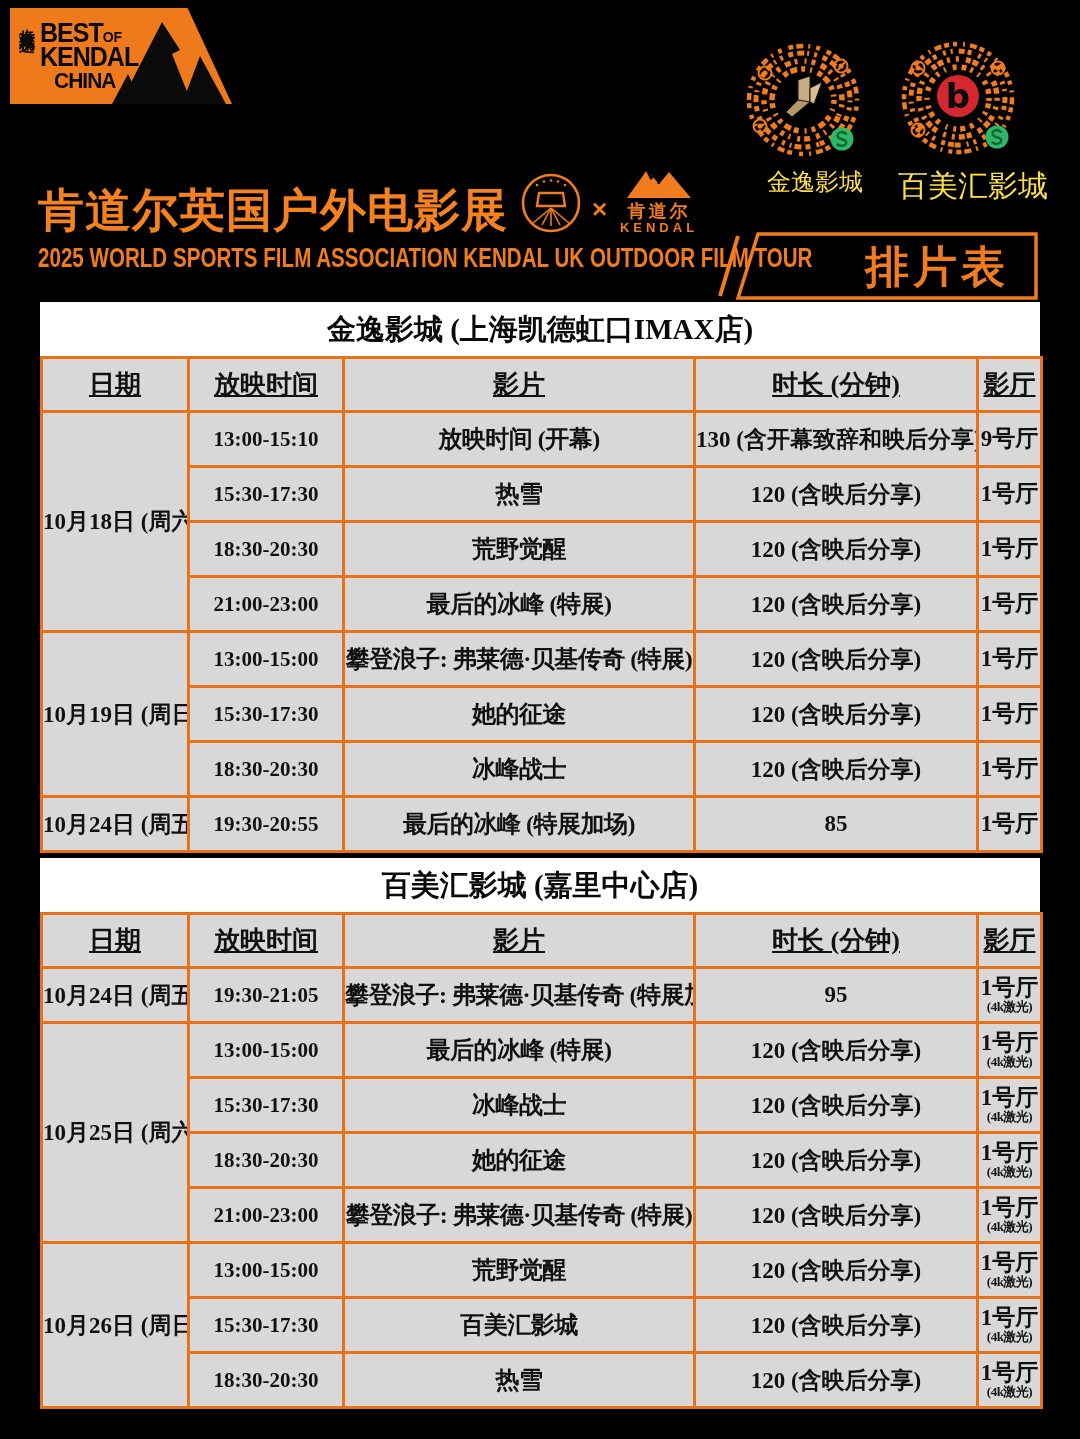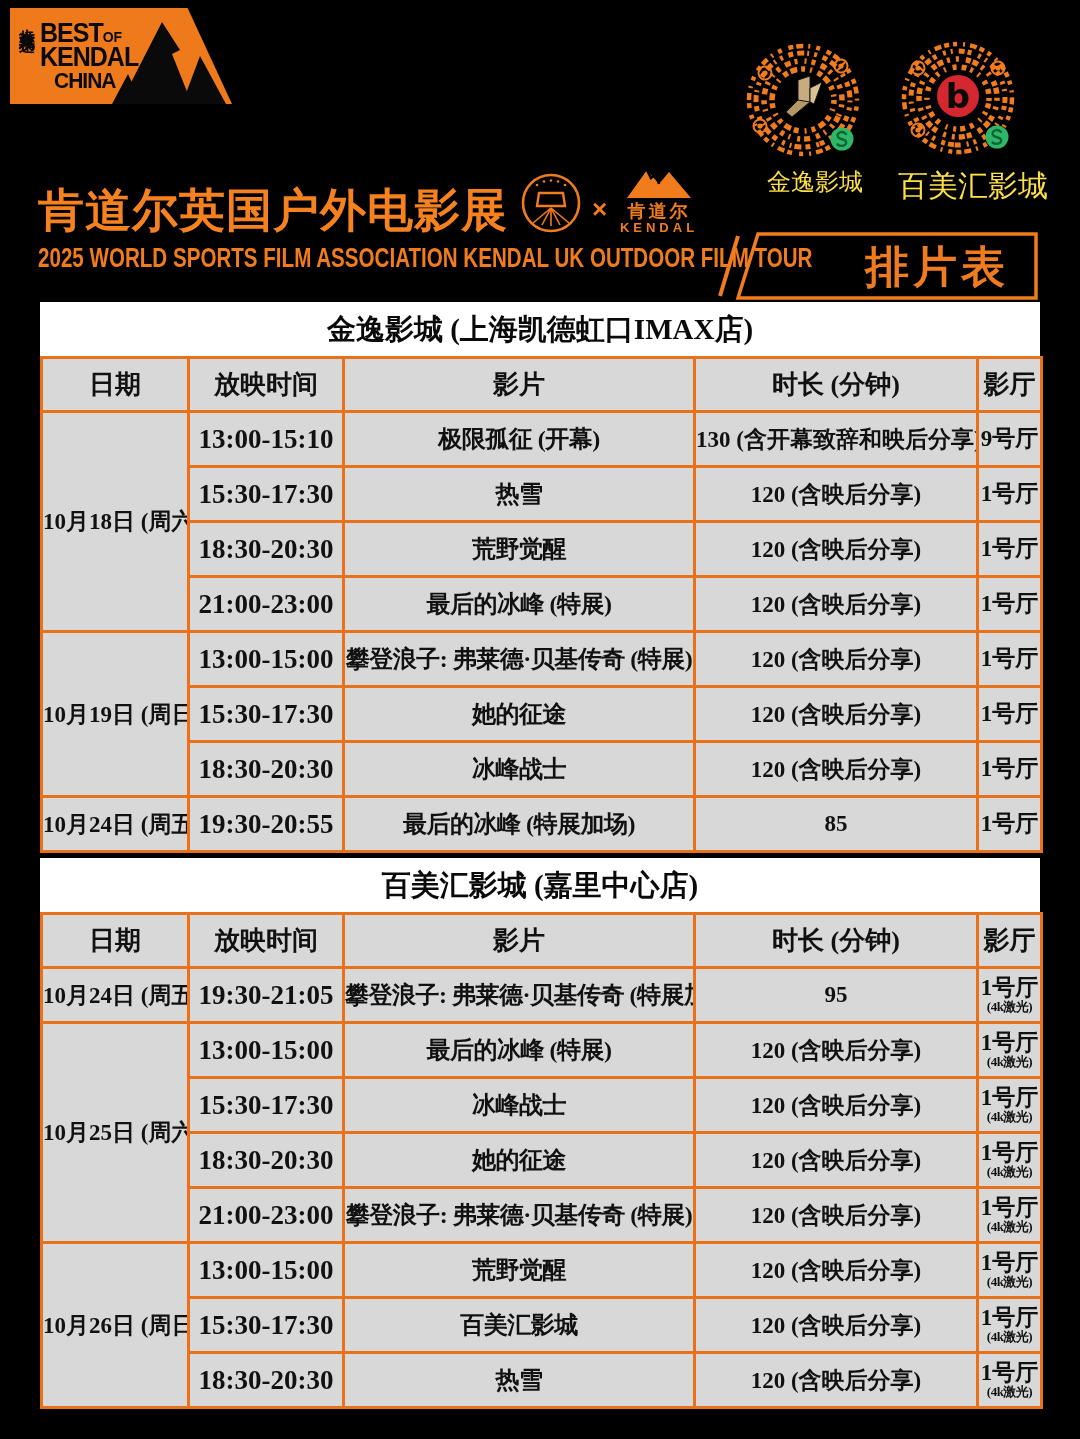--- a/index.html
+++ b/index.html
@@ -34,23 +34,23 @@
                font-weight:700;font-size:44px;letter-spacing:4px;}
 
   
   .schedule{left:40px;width:1000px;}
   .band{height:54px;line-height:54px;background:#ffffff;color:#0a0a0a;text-align:center;
         font-weight:700;font-size:29px;white-space:nowrap;}
   table{width:1000px;table-layout:fixed;border-collapse:collapse;}
   td,th{border:3px solid #e8711a;background:#d8d8d8;color:#111;text-align:center;
         font-weight:700;padding:0;overflow:hidden;white-space:nowrap;vertical-align:middle;}
   tr.hdr{height:54px;} tr.row{height:55px;}
-  th{font-size:26px;}
+  th{font-size:26px;text-decoration:underline;}
   td.c-date{font-size:23px;}
-  td.c-time{font-size:27px;}
+  td.c-time{font-size:21px;}
   td.c-film{font-size:24px;letter-spacing:-0.5px;}
   td.c-dur{font-size:23px;}
   td.c-hall{font-size:23px;line-height:1.05;}
   td.c-hall .note{display:block;font-size:13px;letter-spacing:-0.5px;}
 </style>
 </head>
 <body>
 
 <div id="page">
 
@@ -172,21 +172,21 @@
           <tr class="hdr">
         <th>日期</th>
         <th>放映时间</th>
         <th>影片</th>
         <th>时长 (分钟)</th>
         <th>影厅</th>
       </tr>
       <tr class="row">
         <td class="c-date" rowspan="4">10月18日 (周六)</td>
         <td class="c-time">13:00-15:10</td>
-        <td class="c-film">极限孤征 (开幕)</td>
+        <td class="c-film">放映时间 (开幕)</td>
         <td class="c-dur">130 (含开幕致辞和映后分享)</td>
         <td class="c-hall"><span>9号厅</span><span class="note"></span></td>
       </tr>
       <tr class="row">
         <td class="c-time">15:30-17:30</td>
         <td class="c-film">热雪</td>
         <td class="c-dur">120 (含映后分享)</td>
         <td class="c-hall"><span>1号厅</span><span class="note"></span></td>
       </tr>
       <tr class="row">

